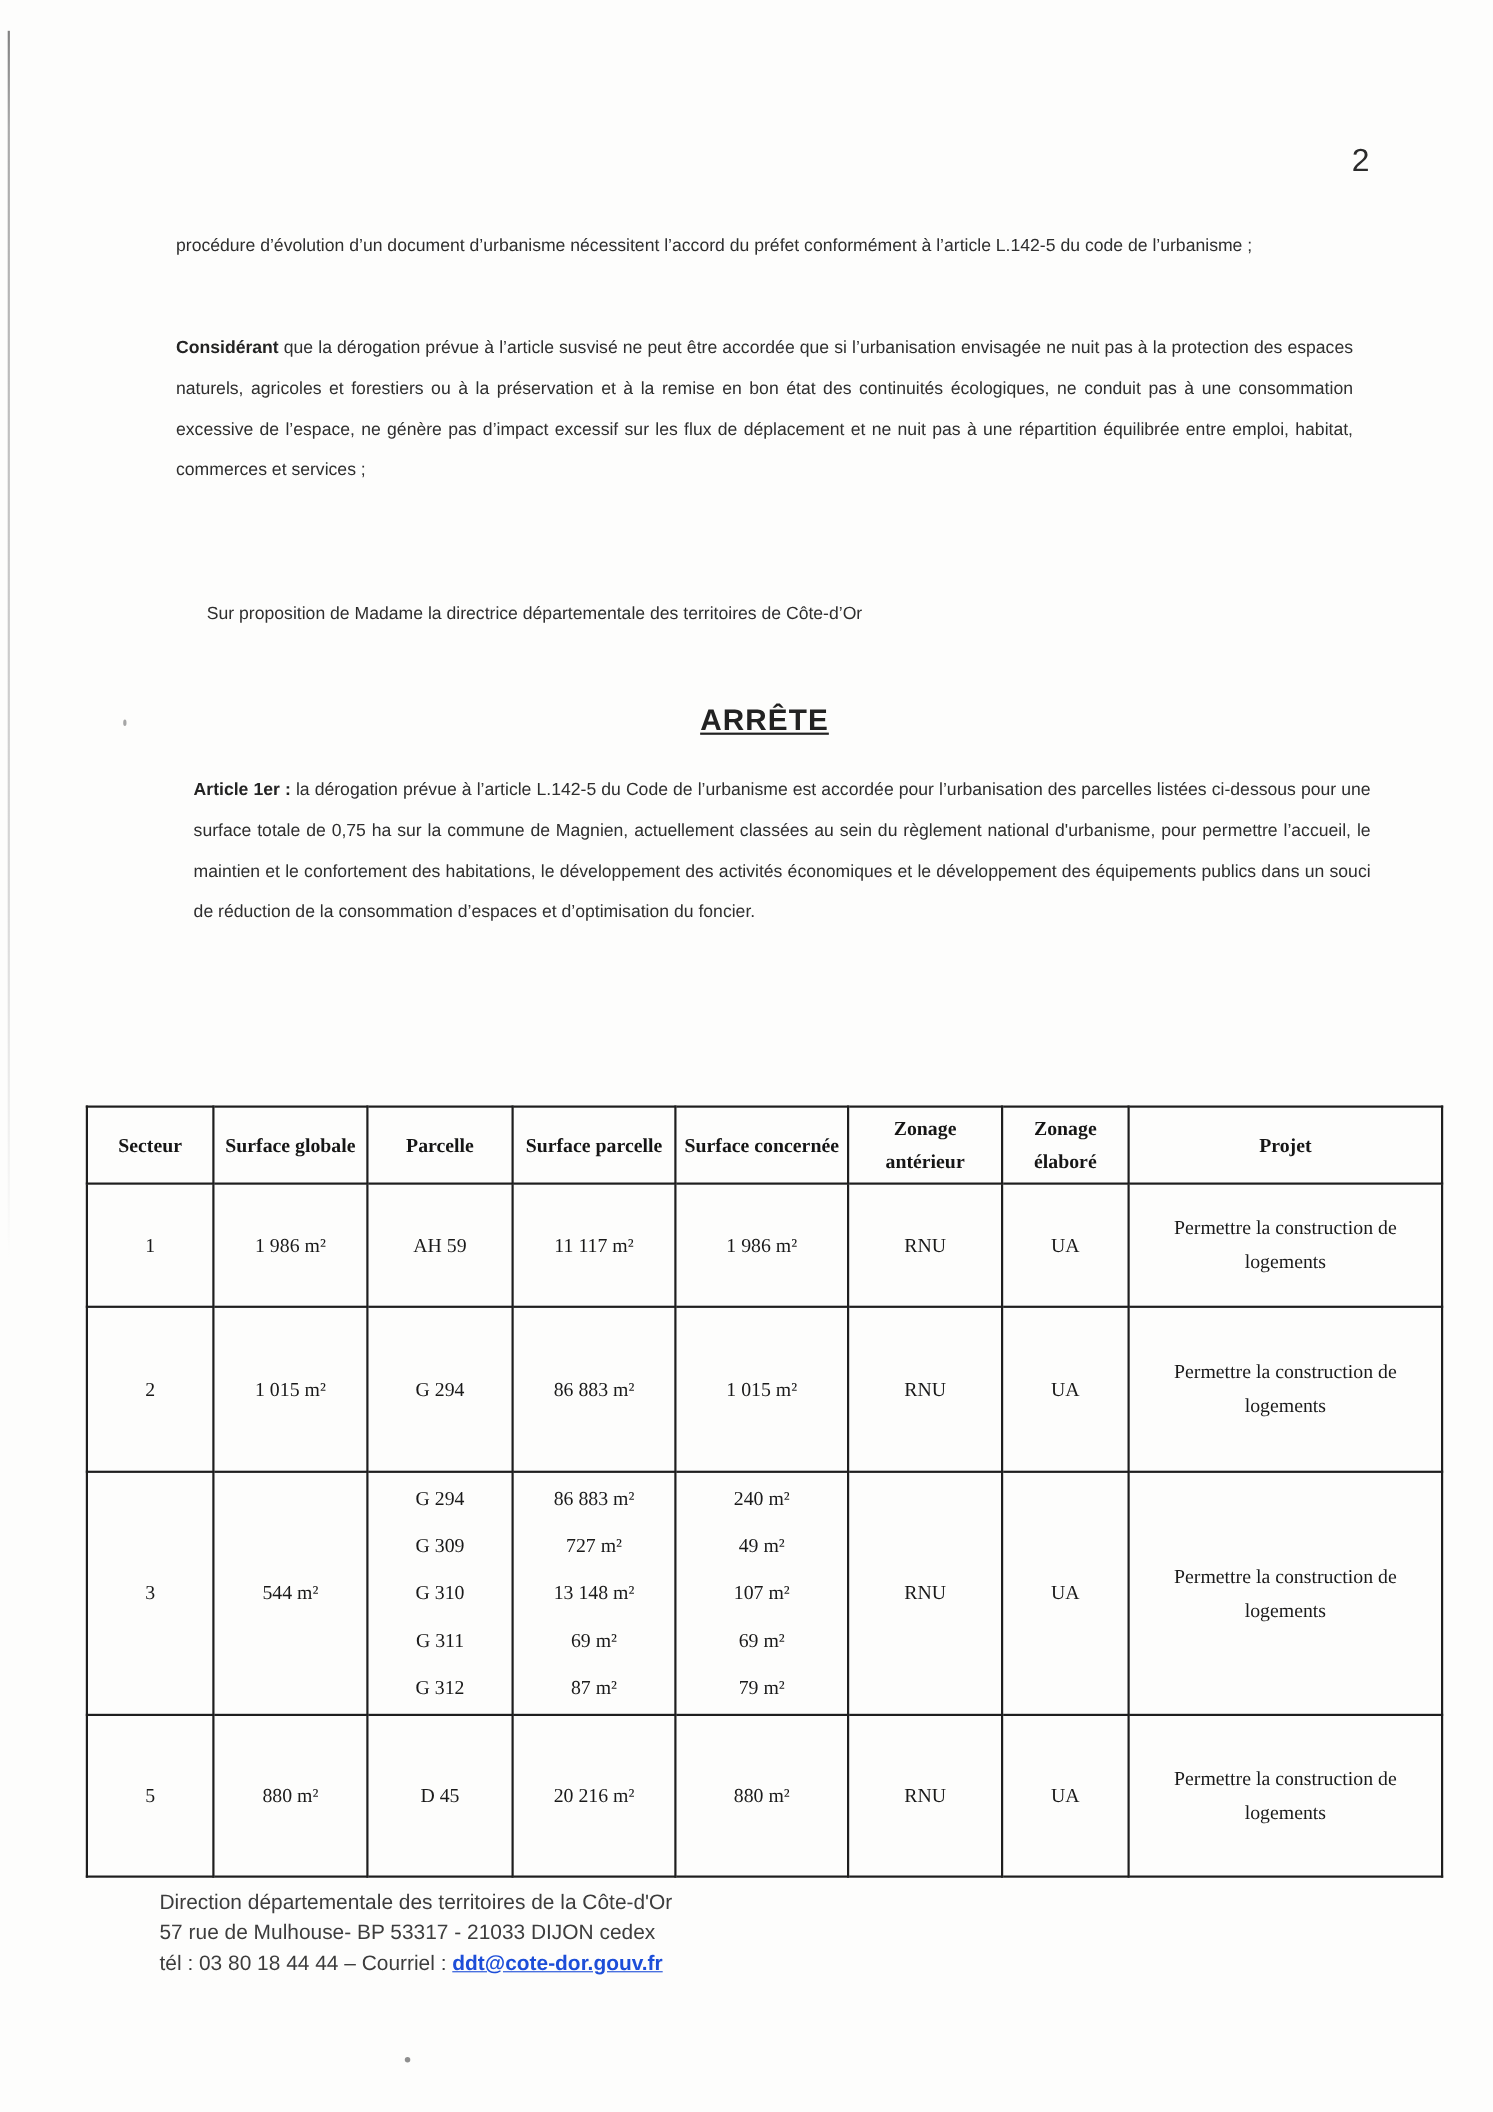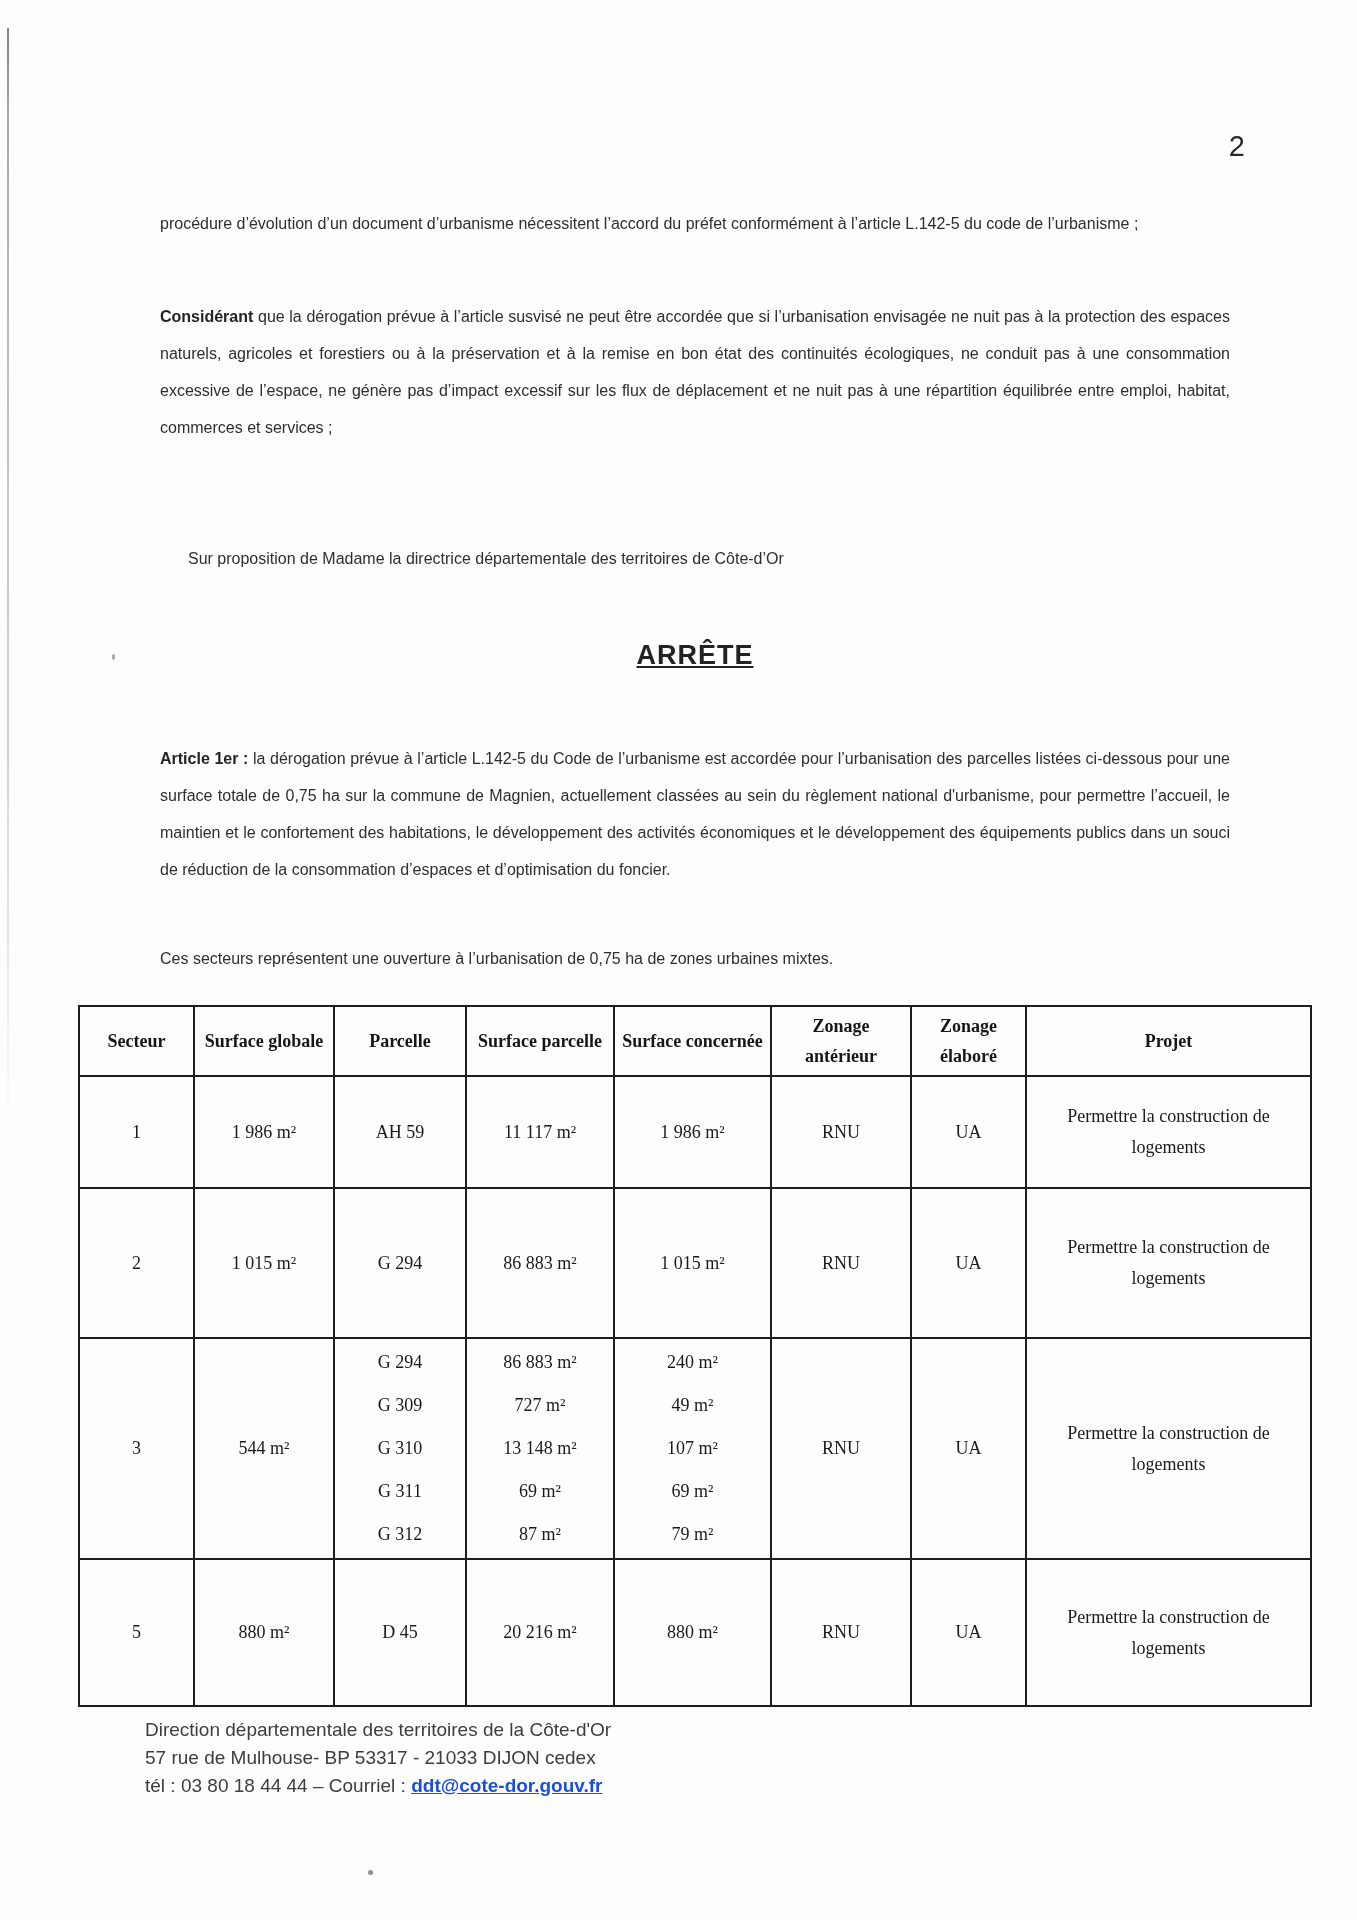--- a/index.html
+++ b/index.html
@@ -34,21 +34,21 @@
   .justify{text-align:justify;}
   #p1{top:205px;}
   #p2{top:298px;}
   #p3{top:540px;margin-left:28px;}
   .heading{
     position:absolute;left:160px;width:1070px;top:640px;
     text-align:center;font-weight:bold;font-size:27px;color:#222;
     letter-spacing:1px;
     text-decoration:underline;
   }
-  #p4{top:740px;}
+  #p4{top:700px;margin-left:16px;}
   #p5{top:940px;}
   .lead{font-weight:bold;color:#232323;}
 
   
   table.secteurs{
     position:absolute;left:78px;top:1005px;width:1232px;
     border-collapse:collapse;table-layout:fixed;
     font-family:"Liberation Serif", serif;
     font-size:18px;color:#1a1a1a;
   }
@@ -88,21 +88,20 @@
   <p id="p1" class="para justify">procédure d’évolution d’un document d’urbanisme nécessitent l’accord du préfet conformément à l’article L.142-5 du code de l’urbanisme ;</p>
 
   <p id="p2" class="para justify"><span class="lead">Considérant</span><span> que la dérogation prévue à l’article susvisé ne peut être accordée que si l’urbanisation envisagée ne nuit pas à la protection des espaces naturels, agricoles et forestiers ou à la préservation et à la remise en bon état des continuités écologiques, ne conduit pas à une consommation excessive de l’espace, ne génère pas d’impact excessif sur les flux de déplacement et ne nuit pas à une répartition équilibrée entre emploi, habitat, commerces et services ;</span></p>
 
   <p id="p3" class="para">Sur proposition de Madame la directrice départementale des territoires de Côte-d’Or</p>
 
   <div class="heading">ARRÊTE</div>
 
   <p id="p4" class="para justify"><span class="lead">Article 1er :</span><span> la dérogation prévue à l’article L.142-5 du Code de l’urbanisme est accordée pour l’urbanisation des parcelles listées ci-dessous pour une surface totale de 0,75 ha sur la commune de Magnien, actuellement classées au sein du règlement national d'urbanisme, pour permettre l’accueil, le maintien et le confortement des habitations, le développement des activités économiques et le développement des équipements publics dans un souci de réduction de la consommation d’espaces et d’optimisation du foncier.</span></p>
 
-  <p id="p5" class="para justify">Ces secteurs représentent une ouverture à l’urbanisation de 0,75 ha de zones urbaines mixtes.</p>
 
   <table class="secteurs">
     <colgroup>
       <col style="width:115px">
         <col style="width:140px">
         <col style="width:132px">
         <col style="width:148px">
       <col style="width:157px">
         <col style="width:140px">
         <col style="width:115px">

